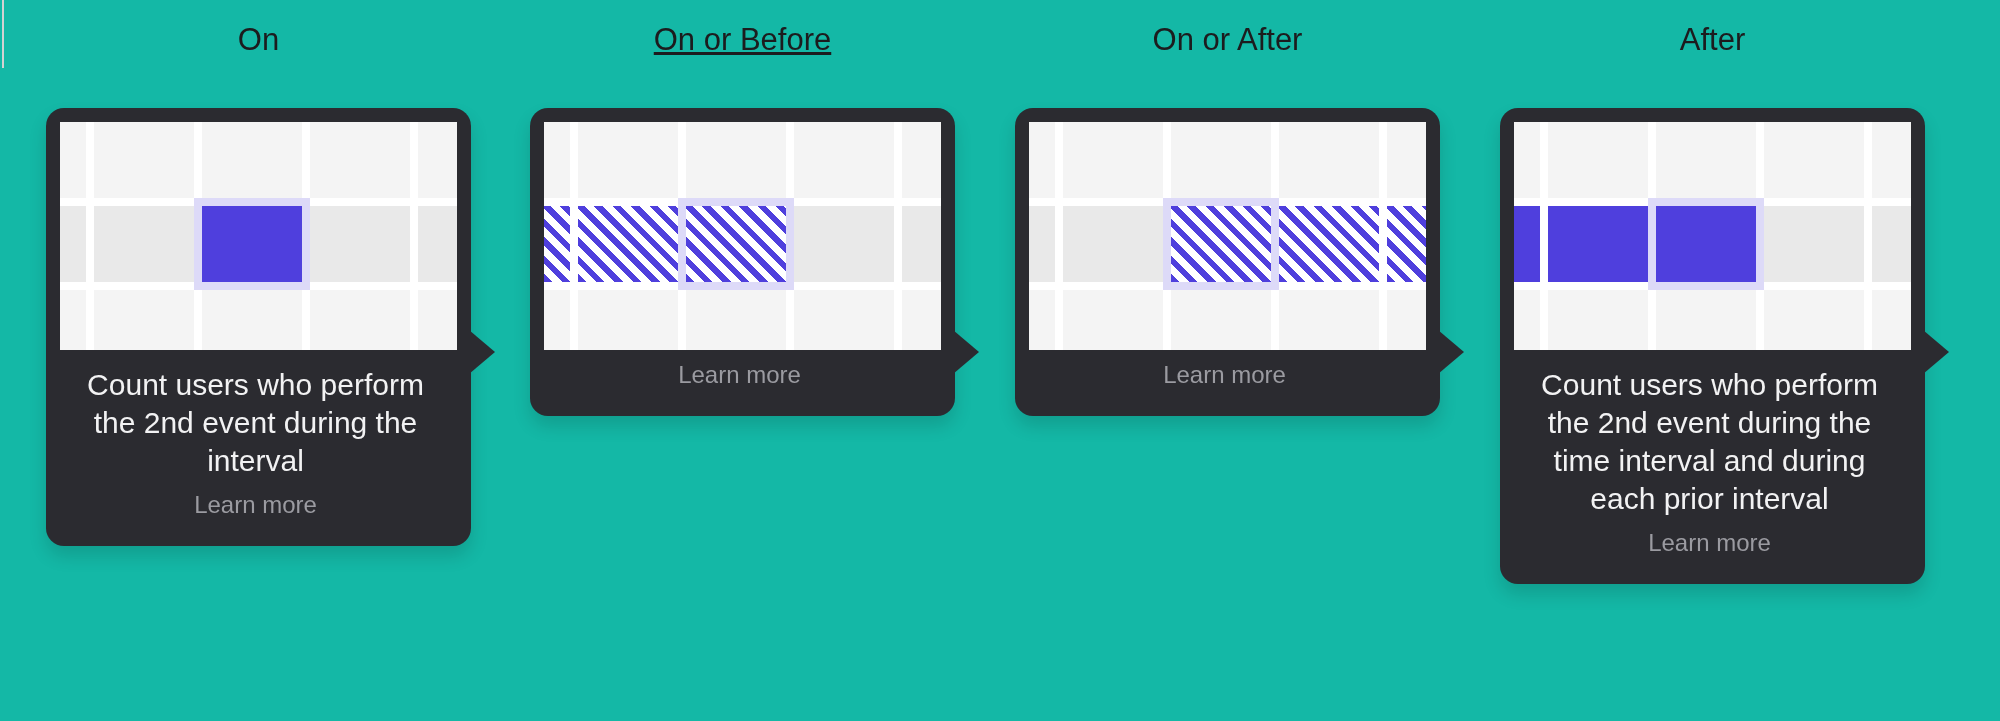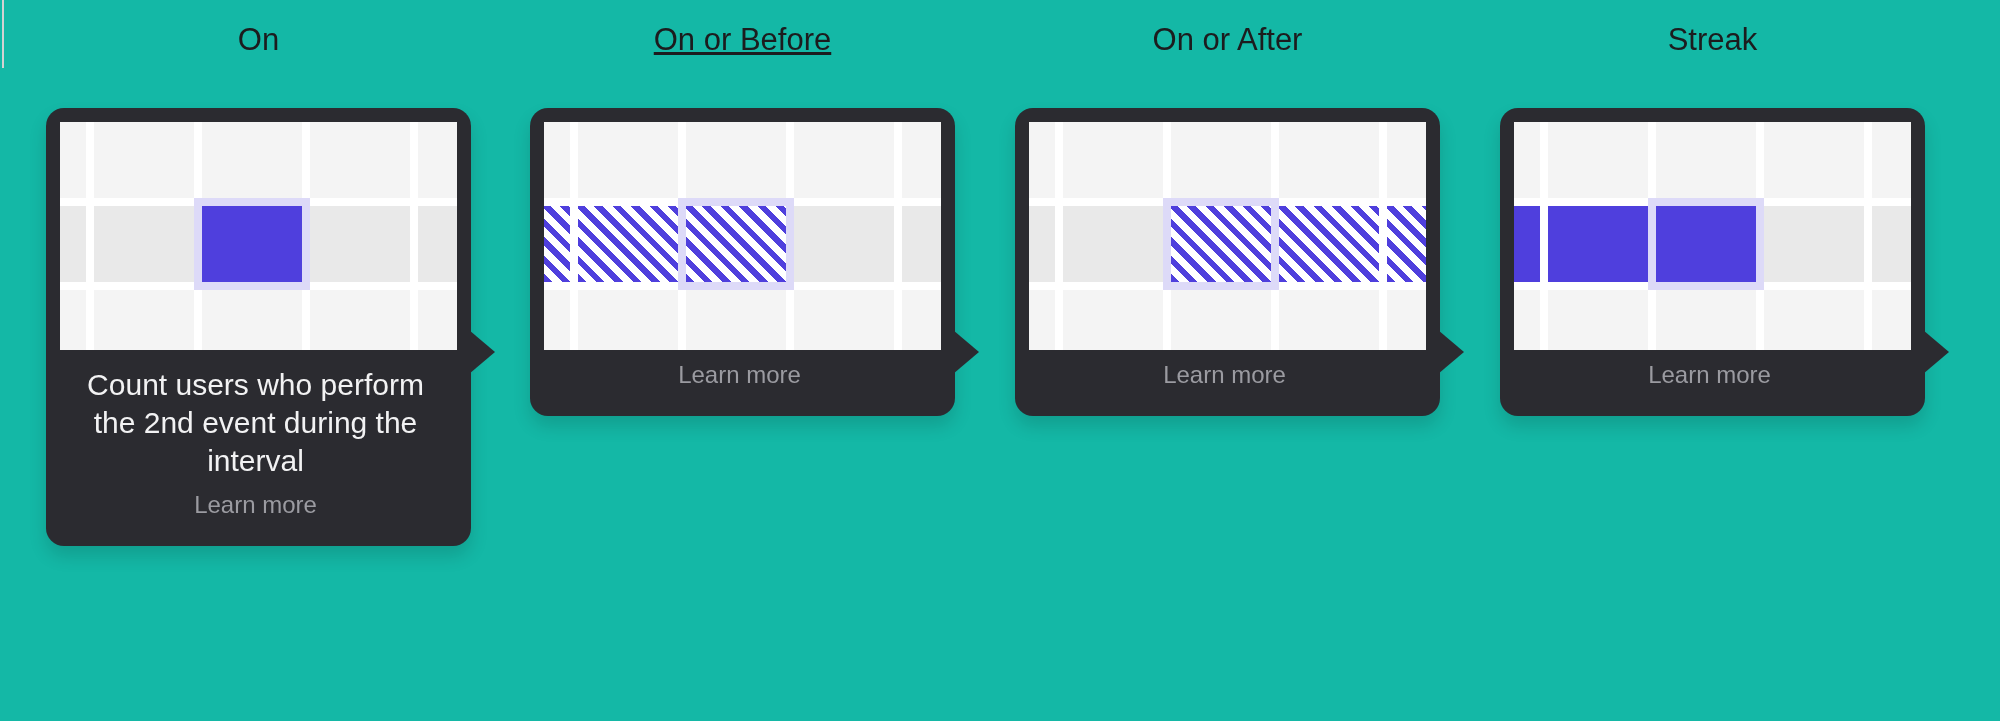--- a/index.html
+++ b/index.html
@@ -127,21 +127,21 @@
 <body>
 
 <div id="root">
 
   <div class="left-rule"></div>
 
   <div class="headers">
     <div class="col-header" style="left:46px; width:425px;">On</div>
     <div class="col-header" style="left:530px; width:425px;text-decoration:underline;">On or Before</div>
     <div class="col-header" style="left:1015px; width:425px;">On or After</div>
-    <div class="col-header" style="left:1500px; width:425px;">Streak</div>
+    <div class="col-header" style="left:1500px; width:425px;">After</div>
   </div>
 
   <div class="card" style="left:46px; top:108px;">
     <div class="tail"></div>
 
     <div class="diagram">
 
       <div class="grid-row" style="top:0px;   height:76px;">
         <div class="grid-cell" style="left:0px;   width:26px;  background:#f4f4f4;"></div>
         <div class="grid-cell" style="left:34px;  width:100px; background:#f4f4f4;"></div>
@@ -267,16 +267,17 @@
         <div class="grid-cell" style="left:250px; width:100px; background:#f4f4f4;"></div>
         <div class="grid-cell" style="left:358px; width:39px;  background:#f4f4f4;"></div>
       </div>
 
       <div class="fill-solid" style="left:0px;   top:84px; width:26px;  height:76px;"></div>
       <div class="fill-solid" style="left:34px;  top:84px; width:100px; height:76px;"></div>
       <div class="halo" style="left:134px; top:76px; width:116px; height:92px;"></div>
       <div class="fill-solid" style="left:142px; top:84px; width:100px; height:76px;"></div>
     </div>
 
+    <div class="desc">Count users who perform the 2nd event during the time interval and during each prior interval</div>
     <div class="learn">Learn more</div>
   </div>
 
 </div>
 
 </body></html>

